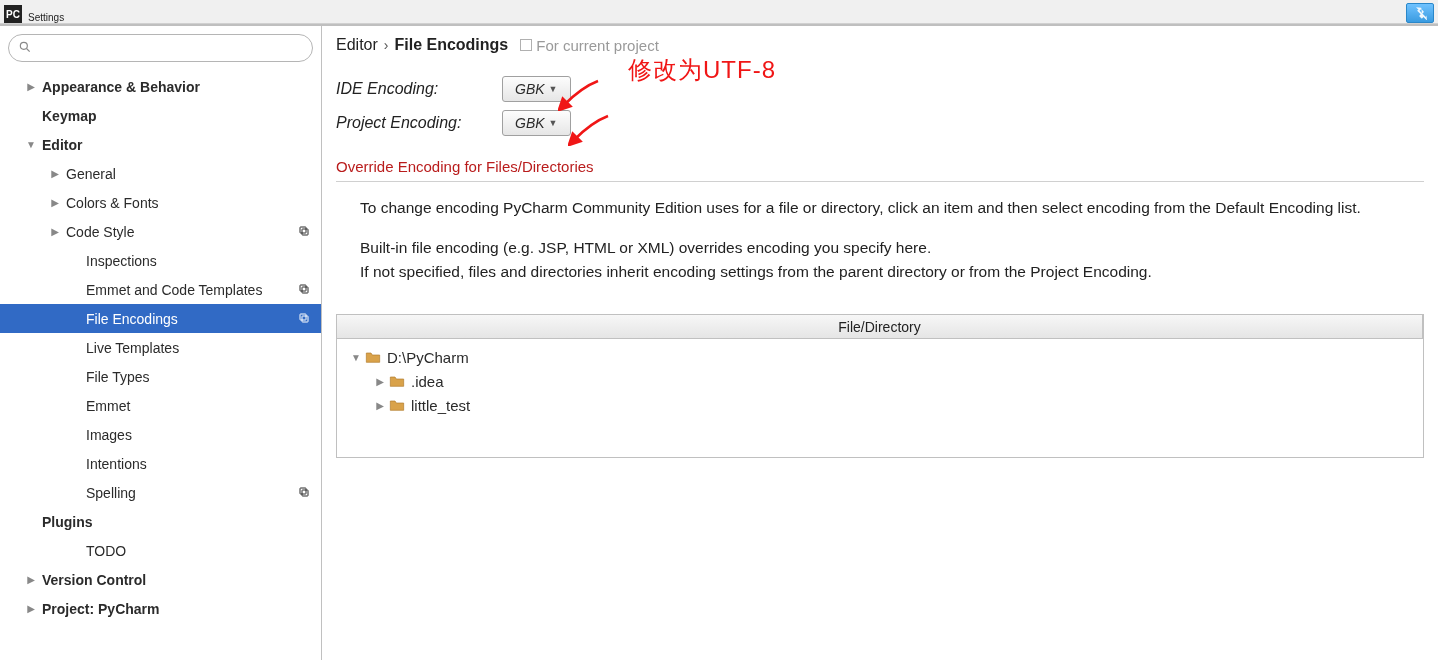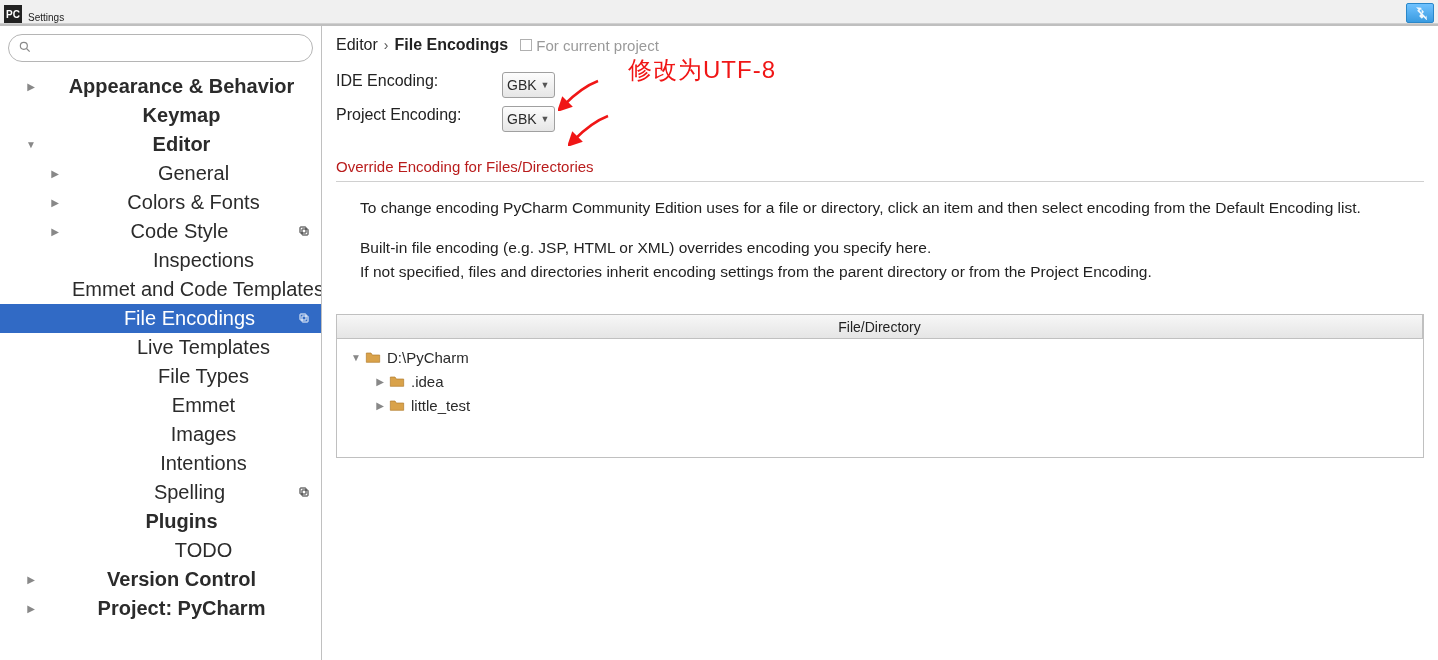--- a/index.html
+++ b/index.html
@@ -17,43 +17,43 @@
   .search-wrap { padding: 8px 8px 4px 8px; }
   .search-input { width: 100%; height: 28px; border: 1px solid #b5b5b5; border-radius: 14px; padding: 0 10px 0 30px; font-size: 14px; color: #444; background: #fff; outline: none; }
   .search-rel { position: relative; }
   .search-rel .sicon { position: absolute; left: 10px; top: 6px; color: #888; font-size: 14px; pointer-events: none; }
   .tree { padding-top: 6px; }
   .tree-item { display: flex; align-items: center; height: 29px; padding-left: 10px; cursor: default; white-space: nowrap; }
   .tree-item.selected { background: #316ac5; color: #fff; }
   .tree-item.selected .copy-icon svg { fill: #fff; }
   .tree-toggle { width: 14px; text-align: center; color: #888; font-size: 10px; margin-right: 4px; }
   .tree-item.selected .tree-toggle { color: #fff; }
-  .tree-label { flex: 1; font-size: 20px; text-align: center; }
+  .tree-label { flex: 1; font-size: 14px; }
   .tree-label.bold { font-weight: 700; }
   .copy-icon { width: 22px; text-align: center; margin-right: 6px; }
   .copy-icon svg { fill: #888; }
   .lv0 { padding-left: 24px; }
   .lv1 { padding-left: 48px; }
   .lv2 { padding-left: 68px; }
   
   .content { flex: 1; height: 100%; overflow: hidden; position: relative; background: #fff; }
   .content-inner { padding: 10px 14px 0 14px; }
   .breadcrumb { font-size: 16px; display: flex; align-items: center; gap: 6px; margin-bottom: 18px; }
   .breadcrumb .bc-item { color: #222; }
   .breadcrumb .bc-item.last { font-weight: 700; }
   .breadcrumb .bc-sep { color: #555; font-size: 14px; }
   .breadcrumb .bc-badge { display: inline-flex; align-items: center; color: #9a9a9a; font-size: 15px; margin-left: 6px; }
   .bc-badge-icon { width: 12px; height: 12px; border: 1px solid #b0b0b0; margin-right: 4px; }
   .annotation { position: absolute; top: 28px; left: 306px; color: #f01616; font-size: 24px; font-weight: 500; letter-spacing: 1px; pointer-events: none; }
   .arrow { position: absolute; pointer-events: none; }
   .arrow1 { left: 236px; top: 51px; width: 44px; height: 34px; }
   .arrow2 { left: 246px; top: 86px; width: 44px; height: 34px; }
-  .form-row { display: flex; align-items: flex-start; height: 34px; }
+  .form-row { display: flex; align-items: center; height: 34px; font-style: italic; }
   .form-label { width: 166px; font-size: 16px; color: #222; }
-  .select { display: inline-flex; align-items: center; height: 26px; background: linear-gradient(#fdfdfd,#e6e6e6); border: 1px solid #a0a0a0; border-radius: 3px; padding: 0 4px; font-size: 14px; cursor: default; }
+  .select { display: inline-flex; align-items: center; height: 26px; background: linear-gradient(#fdfdfd,#e6e6e6); border: 1px solid #a0a0a0; border-radius: 3px; padding: 0 12px; font-size: 14px; cursor: default; }
   .select .sel-arrow { margin-left: 4px; font-size: 9px; color: #555; }
   .section-title { margin-top: 18px; font-size: 15px; color: #b91c1c; padding-bottom: 6px; border-bottom: 1px solid #d0d0d0; }
   .desc { padding: 14px 4px 6px 24px; font-size: 15.5px; color: #222; line-height: 24px; max-width: 1080px; }
   .desc p { margin-bottom: 16px; }
   .table-wrap { margin-top: 8px; border: 1px solid #c0c0c0; }
   .table-header { display: flex; background: linear-gradient(#f7f7f7,#e5e5e5); height: 24px; border-bottom: 1px solid #c0c0c0; }
   .th { display: flex; align-items: center; justify-content: center; font-size: 14px; color: #222; }
   .th1 { flex: 1; border-right: 1px solid #c0c0c0; }
   .th2 { width: 396px; }
   .file-tree { padding: 6px 6px 40px 6px; }

